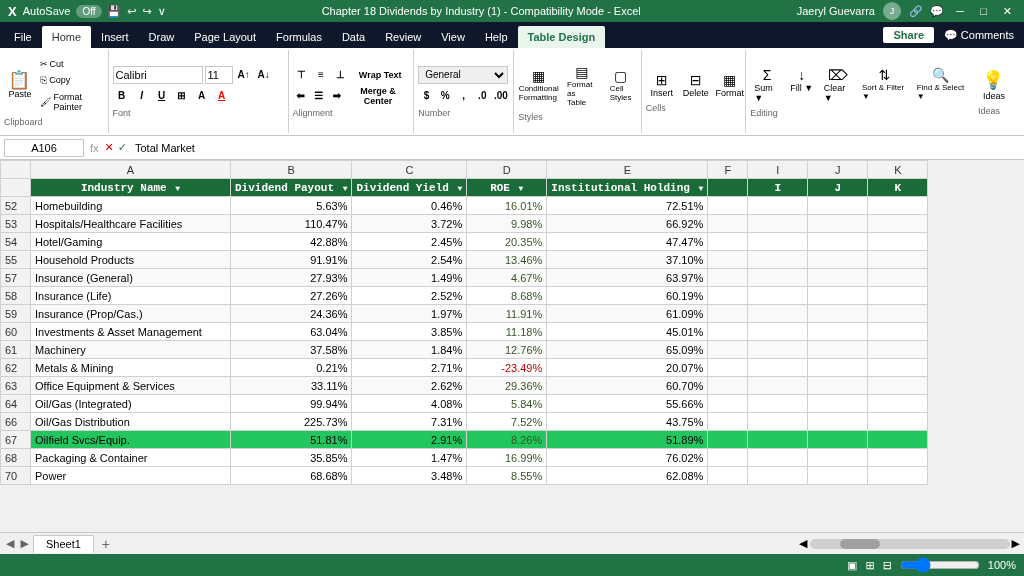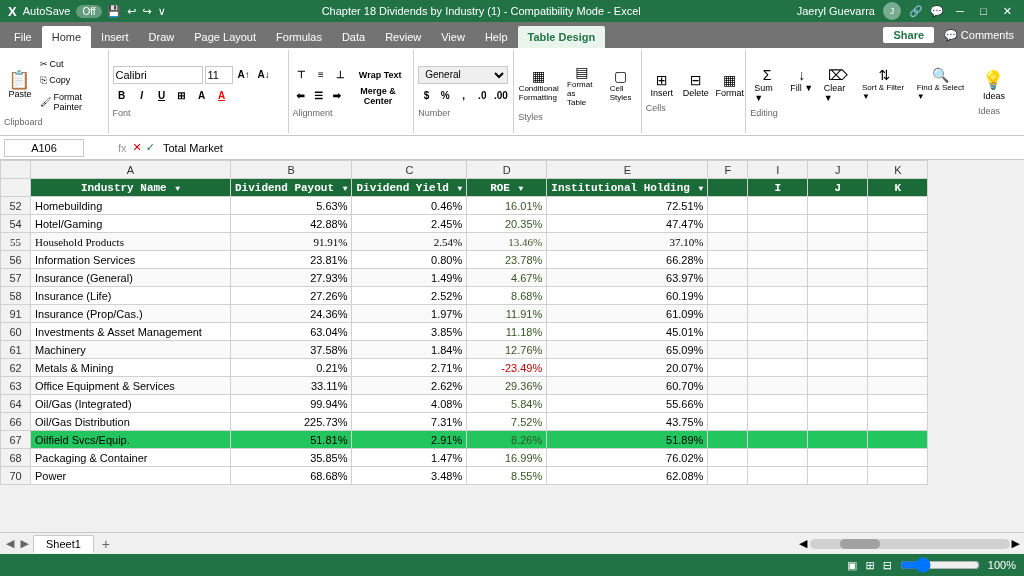--- a/index.html
+++ b/index.html
@@ -15,21 +15,21 @@
       justify-content: space-between;
       padding: 0 8px;
       font-size: 11px;
     }
     .title-bar-left { display: flex; align-items: center; gap: 6px; }
     .title-bar-center { flex: 1; text-align: center; font-size: 11px; }
     .title-bar-right { display: flex; align-items: center; gap: 8px; font-size: 11px; }
 
     
     .ribbon-tabs {
-      background: #737373;
+      background: #0f172a;
       display: flex;
       align-items: flex-end;
       padding: 0 4px;
       height: 26px;
     }
     .ribbon-tab {
       padding: 4px 10px;
       color: white;
       font-size: 11px;
       cursor: pointer;
@@ -80,21 +80,21 @@
       gap: 4px;
     }
     .cell-ref {
       width: 80px;
       border: 1px solid #c8c8c8;
       height: 18px;
       padding: 0 4px;
       font-size: 11px;
       text-align: center;
     }
-    .formula-divider { color: #999; padding: 0 2px; margin-left: 28px; }
+    .formula-divider { color: #999; padding: 0 2px; }
     .formula-input {
       flex: 1;
       border: none;
       height: 18px;
       padding: 0 4px;
       font-size: 11px;
       outline: none;
     }
 
     
@@ -125,21 +125,20 @@
       text-align: center;
       font-weight: normal;
       color: #333;
       min-width: 30px;
       position: sticky;
       top: 0;
       z-index: 2;
     }
     .row-header {
       background: #f2f2f2;
-      text-align: center;
       font-weight: normal;
       color: #333;
       min-width: 30px;
       position: sticky;
       left: 0;
       z-index: 1;
     }
     .header-row th {
       background: #1a6b38;
       color: white;
@@ -486,51 +485,51 @@
             <td class="cell-text">Homebuilding</td>
             <td class="cell-num">5.63%</td>
             <td class="cell-num">0.46%</td>
             <td class="cell-num roe-positive">16.01%</td>
             <td class="cell-num">72.51%</td>
             <td></td>
             <td></td>
             <td></td>
             <td></td>
           </tr>
+          <tr style="background: rgb(249, 249, 249);">
+            <td class="row-header">53</td>
+            <td class="cell-text">Hospitals/Healthcare Facilities</td>
+            <td class="cell-num">110.47%</td>
+            <td class="cell-num">3.72%</td>
+            <td class="cell-num roe-positive">9.98%</td>
+            <td class="cell-num">66.92%</td>
+            <td></td>
+            <td></td>
+            <td></td>
+            <td></td>
+          </tr>
           <tr style="background: white;">
             <td class="row-header">54</td>
             <td class="cell-text">Hotel/Gaming</td>
             <td class="cell-num">42.88%</td>
             <td class="cell-num">2.45%</td>
             <td class="cell-num roe-positive">20.35%</td>
             <td class="cell-num">47.47%</td>
             <td></td>
             <td></td>
             <td></td>
             <td></td>
           </tr>
-          <tr style="background: rgb(249, 249, 249); font-family: Liberation Serif, serif;">
+          <tr style="background: rgb(249, 249, 249);">
             <td class="row-header">55</td>
             <td class="cell-text">Household Products</td>
             <td class="cell-num">91.91%</td>
             <td class="cell-num">2.54%</td>
             <td class="cell-num roe-positive">13.46%</td>
             <td class="cell-num">37.10%</td>
-            <td></td>
-            <td></td>
-            <td></td>
-            <td></td>
-          </tr>
-          <tr style="background: white;">
-            <td class="row-header">56</td>
-            <td class="cell-text">Information Services</td>
-            <td class="cell-num">23.81%</td>
-            <td class="cell-num">0.80%</td>
-            <td class="cell-num roe-positive">23.78%</td>
-            <td class="cell-num">66.28%</td>
             <td></td>
             <td></td>
             <td></td>
             <td></td>
           </tr>
           <tr style="background: rgb(249, 249, 249);">
             <td class="row-header">57</td>
             <td class="cell-text">Insurance (General)</td>
             <td class="cell-num">27.93%</td>
             <td class="cell-num">1.49%</td>
@@ -547,21 +546,21 @@
             <td class="cell-num">27.26%</td>
             <td class="cell-num">2.52%</td>
             <td class="cell-num roe-positive">8.68%</td>
             <td class="cell-num">60.19%</td>
             <td></td>
             <td></td>
             <td></td>
             <td></td>
           </tr>
           <tr style="background: rgb(249, 249, 249);">
-            <td class="row-header">91</td>
+            <td class="row-header">59</td>
             <td class="cell-text">Insurance (Prop/Cas.)</td>
             <td class="cell-num">24.36%</td>
             <td class="cell-num">1.97%</td>
             <td class="cell-num roe-positive">11.91%</td>
             <td class="cell-num">61.09%</td>
             <td></td>
             <td></td>
             <td></td>
             <td></td>
           </tr>

